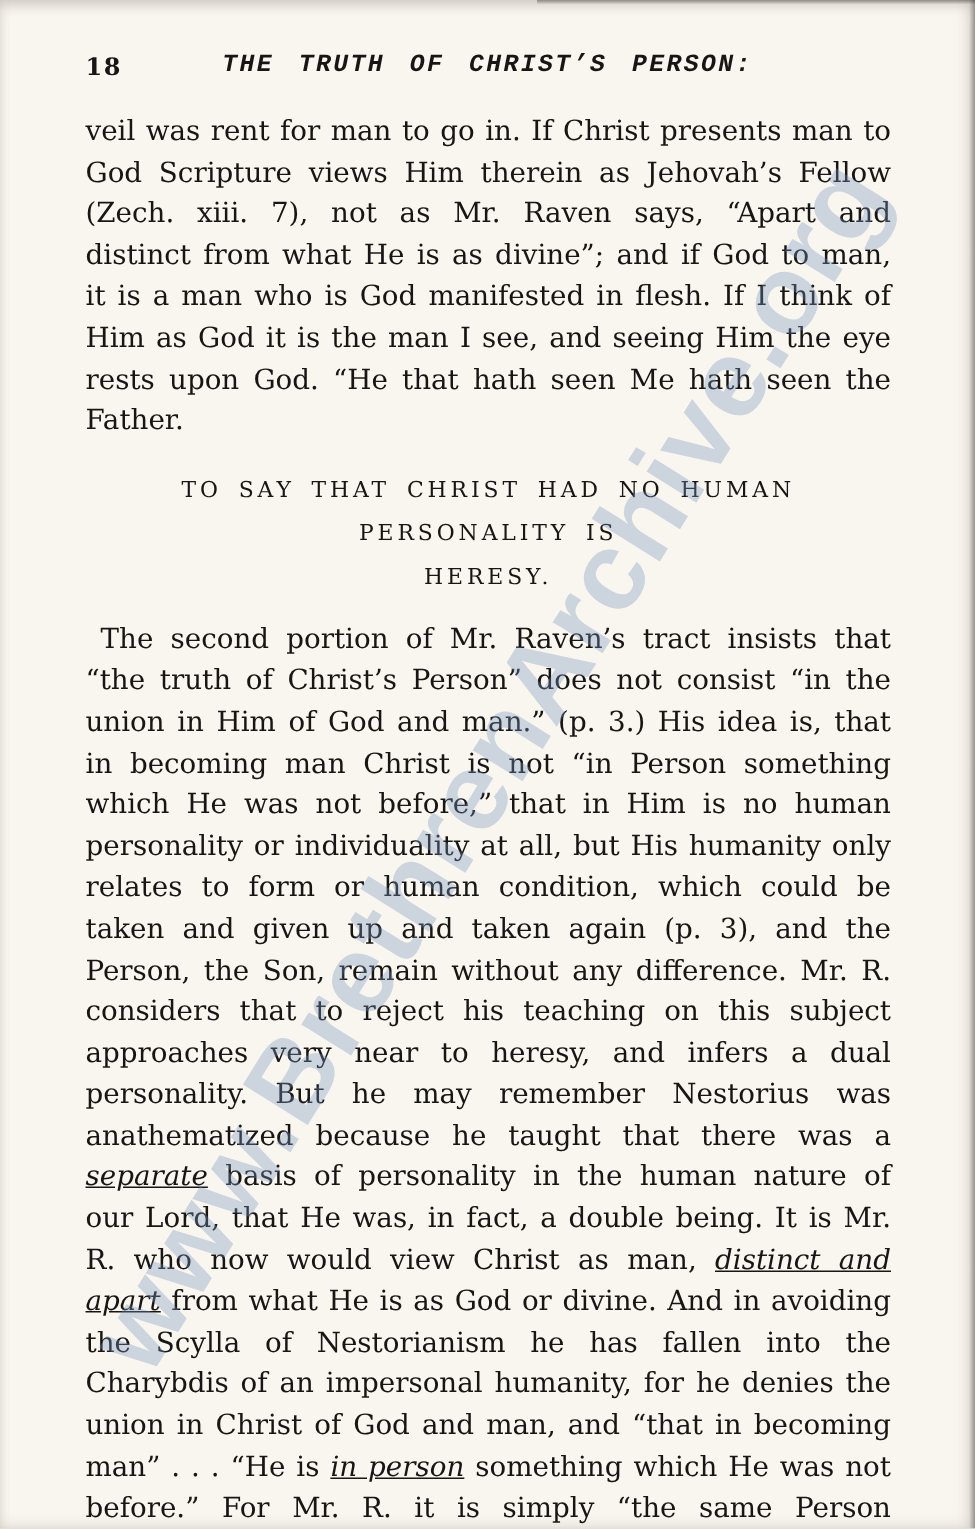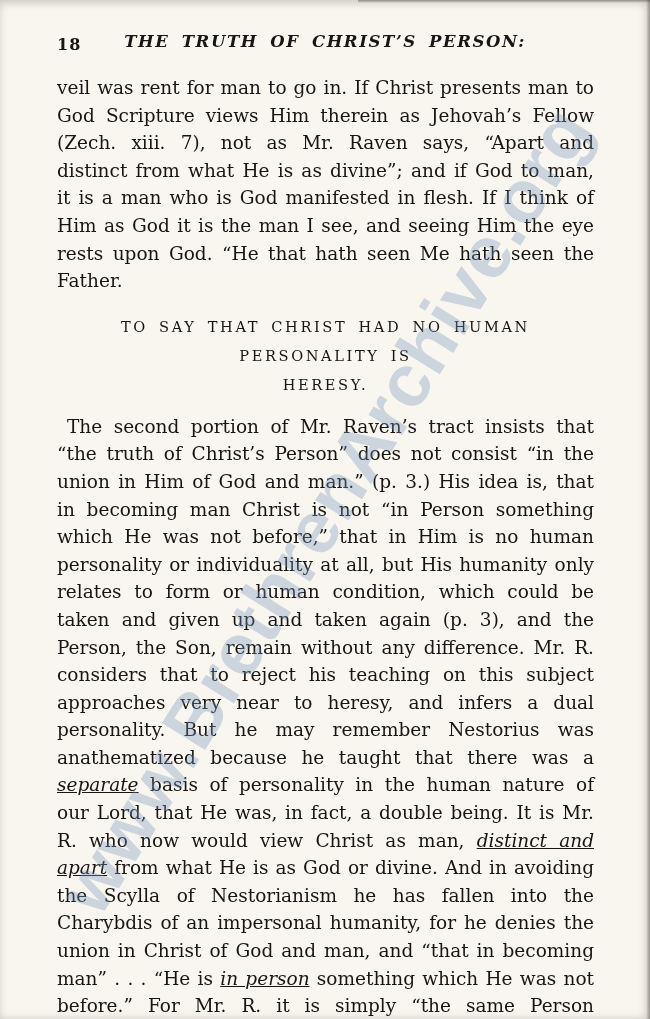--- a/index.html
+++ b/index.html
@@ -67,20 +67,21 @@
     font-weight: bold;
     letter-spacing: 1px;
   }
   .running-title {
     display: inline-block;
     font-style: italic;
     font-weight: bold;
     font-size: 16.5px;
     letter-spacing: 1.6px;
     word-spacing: 5px;
+    font-family: Liberation Mono, monospace;
   }
 
   .text-block {
     position: absolute;
     top: 74px;
     left: 57px;
     width: 537px;
     text-align: justify;
     font-size: 18.5px;
     line-height: 27.6px;

